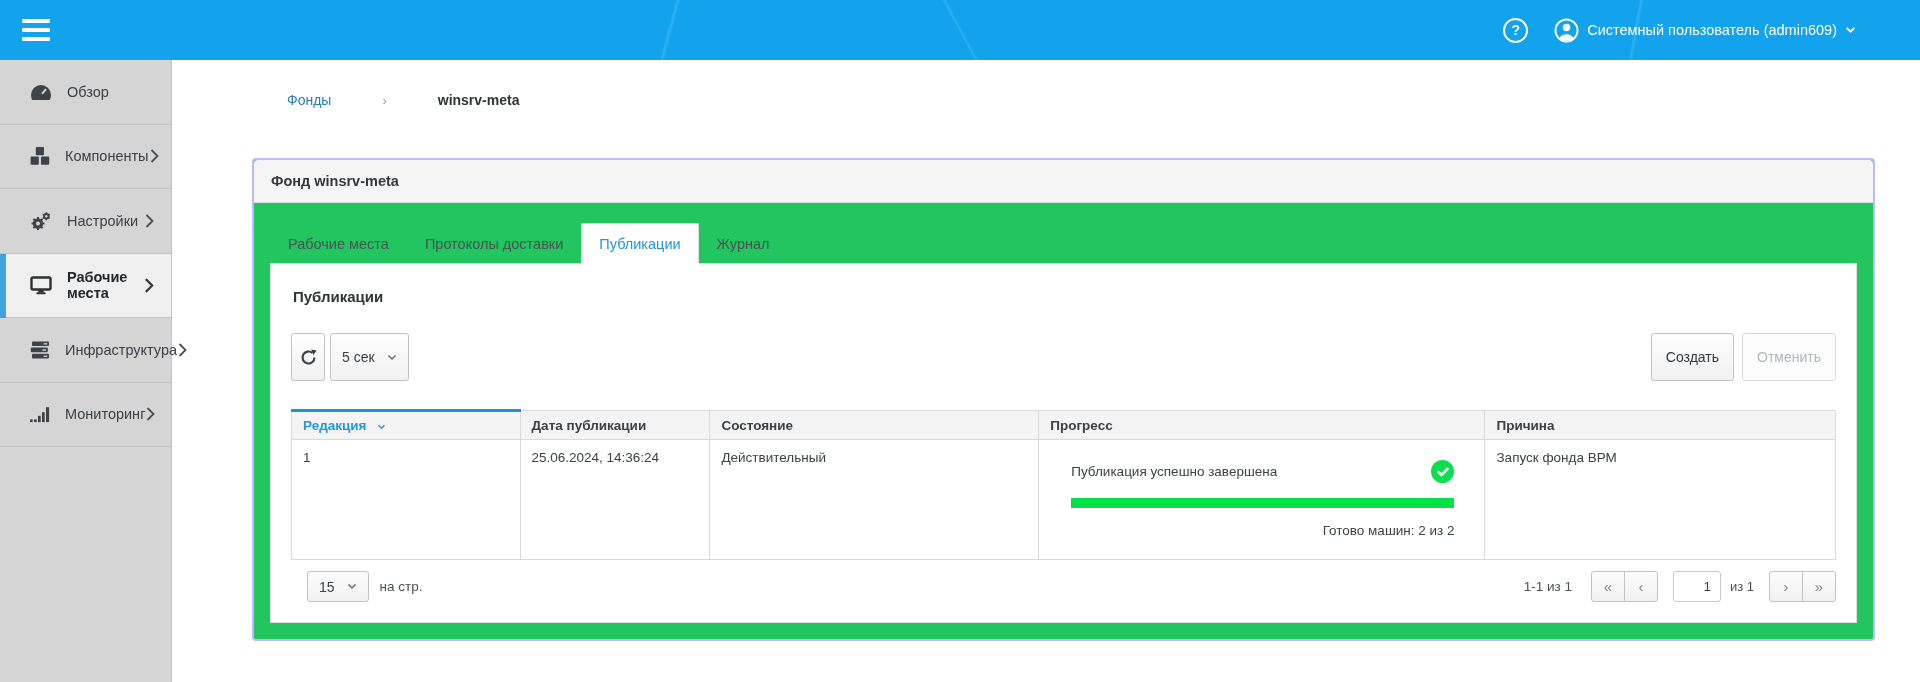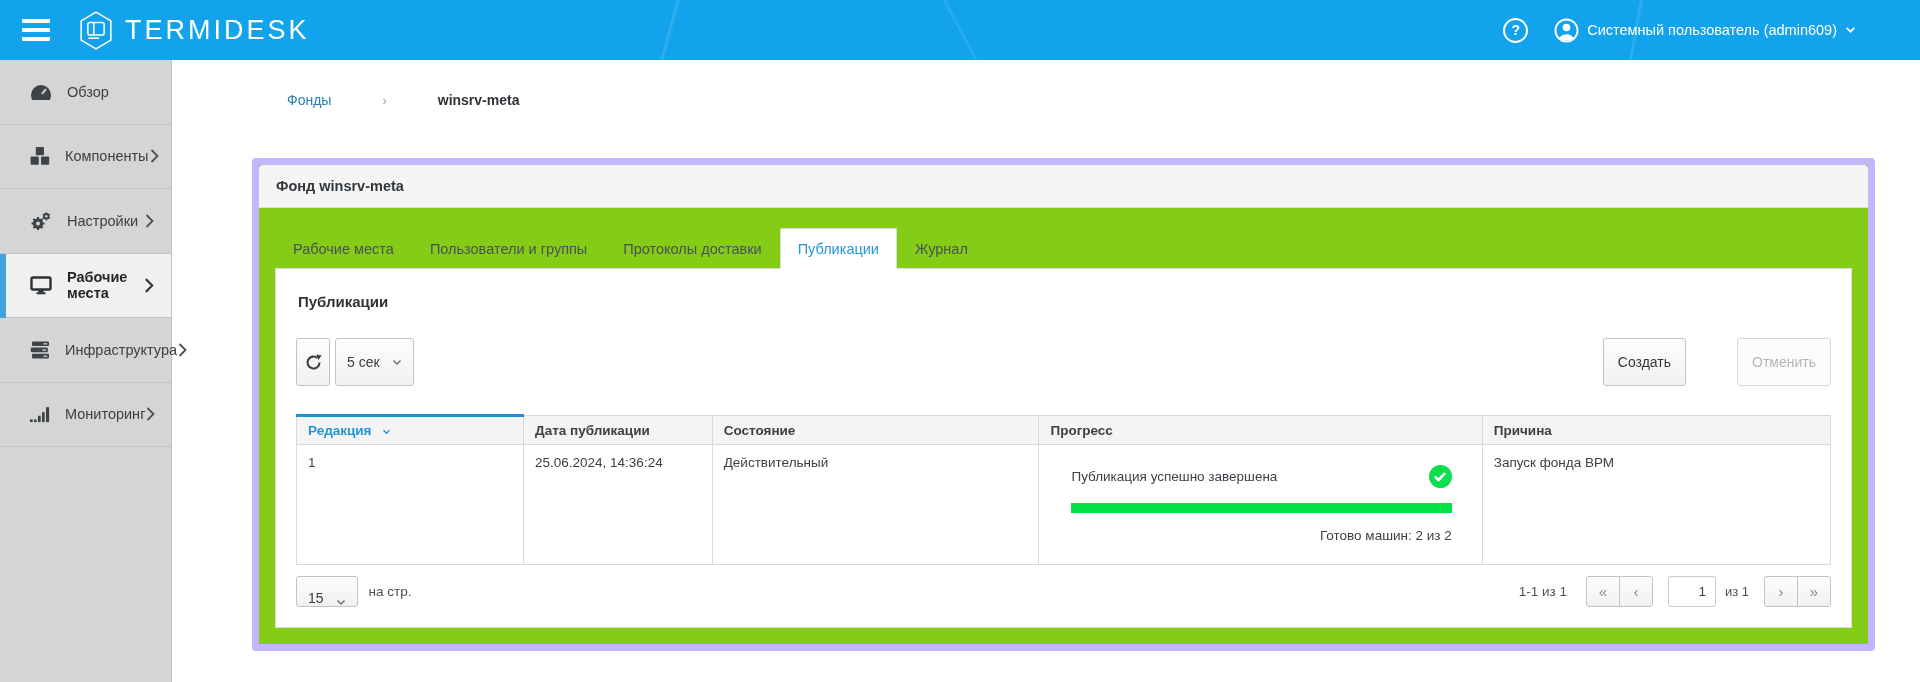--- a/index.html
+++ b/index.html
@@ -55,21 +55,21 @@
     content:""; position:absolute; left:0; top:0; bottom:-1px; width:6px; background:#41a3db;
   }
 
   
   .main { position:absolute; left:215px; top:60px; right:0; bottom:0; background:#fff; padding:32px 45px 0 37px; }
   .breadcrumb { margin:0 0 50px 35px; font-size:14px; display:flex; align-items:center;gap:40px; }
   .breadcrumb .bc-link { color:#2a7cb5; cursor:pointer; }
   .breadcrumb .bc-sep { color:#9aa0a6; margin:0 11px; font-size:13px; }
   .breadcrumb .bc-current { color:#2f3337; font-weight:bold; }
 
-  .card { border:7px solid #c4b5fd; border-radius:4px; background:#84cc16; }
+  .card { border:2px solid #c4b5fd; border-radius:4px; background:#22c55e; }
   .card-header {
     background:#f5f5f5; border-bottom:1px solid #ddd; border-radius:4px 4px 0 0;
     padding:13px 17px; font-size:14.5px; font-weight:bold; color:#33383d;
   }
   .card-body { padding:20px 16px 16px; }
 
   .tabs { display:flex; position:relative; z-index:2; margin-bottom:-1px; }
   .tab {
     height:41px; display:flex; align-items:center; padding:0 17px;
     font-size:14.5px; color:#4a5056; cursor:pointer; border:1px solid transparent;
@@ -84,21 +84,21 @@
   .btn {
     display:inline-flex; align-items:center; justify-content:center;
     background:linear-gradient(#fdfdfd,#f1f1f1); border:1px solid #c3c3c3; border-radius:3px;
     height:48px; font-size:14px; color:#33383d; cursor:pointer;
   }
   .icon-btn { width:34px; }
   .select-btn { padding:0 11px; gap:12px; margin-left:5px; color:#3b4045; }
   .select-btn .chev { color:#6a6f74; display:flex; }
   .toolbar-right { margin-left:auto; display:flex; gap:8px; }
   .action-btn { padding:2px 14px; }
-  .btn.disabled { color:#b1b6bb; background:#fcfcfc; border-color:#d8d8d8; cursor:default;margin-left:43px; }
+  .btn.disabled { color:#b1b6bb; background:#fcfcfc; border-color:#d8d8d8; cursor:default; }
 
   
   table.pub-table { width:100%; border-collapse:collapse; table-layout:fixed; font-size:13.5px; }
   .pub-table th {
     background:#f4f4f4; border:1px solid #d9d9d9; text-align:left;
     padding:6px 11px; font-weight:bold; color:#3c4147; height:29px; cursor:pointer;
   }
   .pub-table th.sorted { color:#2595d8; border-top:3px solid #2090d2; }
   .pub-table th .sort-chev { display:inline-flex; margin-left:7px; color:#2595d8; }
   .pub-table td {
@@ -132,31 +132,20 @@
   .of-label { font-size:13px; color:#4a5056; margin-right:15px; }
 </style>
 </head>
 <body>
 
 <div class="app-header">
   <div class="hamburger">
     <span></span>
       <span></span>
       <span></span>
-  </div>
-  <div class="logo">
-    <span style="display:flex;">
-      <svg width="36" height="41" viewBox="0 0 40 44">
-        <path d="M20 1.5 L36.5 11.4 V32.6 L20 42.5 L3.5 32.6 V11.4 Z" fill="none" stroke="#fff" stroke-width="1.7"></path>
-        <rect x="11" y="13" width="18" height="14" rx="2" fill="none" stroke="#fff" stroke-width="1.7"></rect>
-        <line x1="17.5" y1="13" x2="17.5" y2="27" stroke="#fff" stroke-width="1.7"></line>
-        <line x1="11.5" y1="30.5" x2="23.5" y2="30.5" stroke="#fff" stroke-width="1.7"></line>
-      </svg>
-    </span>
-    <span class="wordmark">TERMIDESK</span>
   </div>
   <div class="header-right">
     <div class="help-btn">
       <span>?</span>
     </div>
     <div class="user-menu">
       <span style="display:flex;">
         <svg width="25" height="25" viewBox="0 0 24 24">
           <circle cx="12" cy="12" r="10.6" fill="none" stroke="#fff" stroke-width="1.8"></circle>
           <circle cx="12" cy="9.2" r="3.6" fill="#fff"></circle>
@@ -298,21 +287,20 @@
     <span class="bc-sep">›</span>
     <span class="bc-current">winsrv-meta</span>
   </div>
 
   <div class="card">
     <div class="card-header">Фонд winsrv-meta</div>
     <div class="card-body">
 
       <div class="tabs">
         <div class="tab">Рабочие места</div>
-        <div class="tab">Пользователи и группы</div>
         <div class="tab">Протоколы доставки</div>
         <div class="tab active">Публикации</div>
         <div class="tab">Журнал</div>
       </div>
 
       <div class="tab-panel">
         <div class="panel-title">Публикации</div>
 
         <div class="toolbar">
           <div class="btn icon-btn">
@@ -377,21 +365,21 @@
                 </div>
                 <div class="progress-track" style="width: 100%;"></div>
                 <div class="progress-detail">Готово машин: 2 из 2</div>
               </td>
               <td>Запуск фонда ВРМ</td>
             </tr>
           </tbody>
         </table>
 
         <div class="table-footer">
-          <div class="btn select-btn small-btn" style="margin-left:0;align-items:flex-end;">
+          <div class="btn select-btn small-btn" style="margin-left:16px;">
             <span>15</span>
             <span class="chev">
               <svg width="10" height="7" viewBox="0 0 10 7" fill="none" stroke="currentColor" stroke-width="1.5">
                   <path d="M1.5 1.5 L5 5 L8.5 1.5"></path>
                 </svg>
             </span>
           </div>
           <span class="per-page-label">на стр.</span>
 
           <div class="pager">

